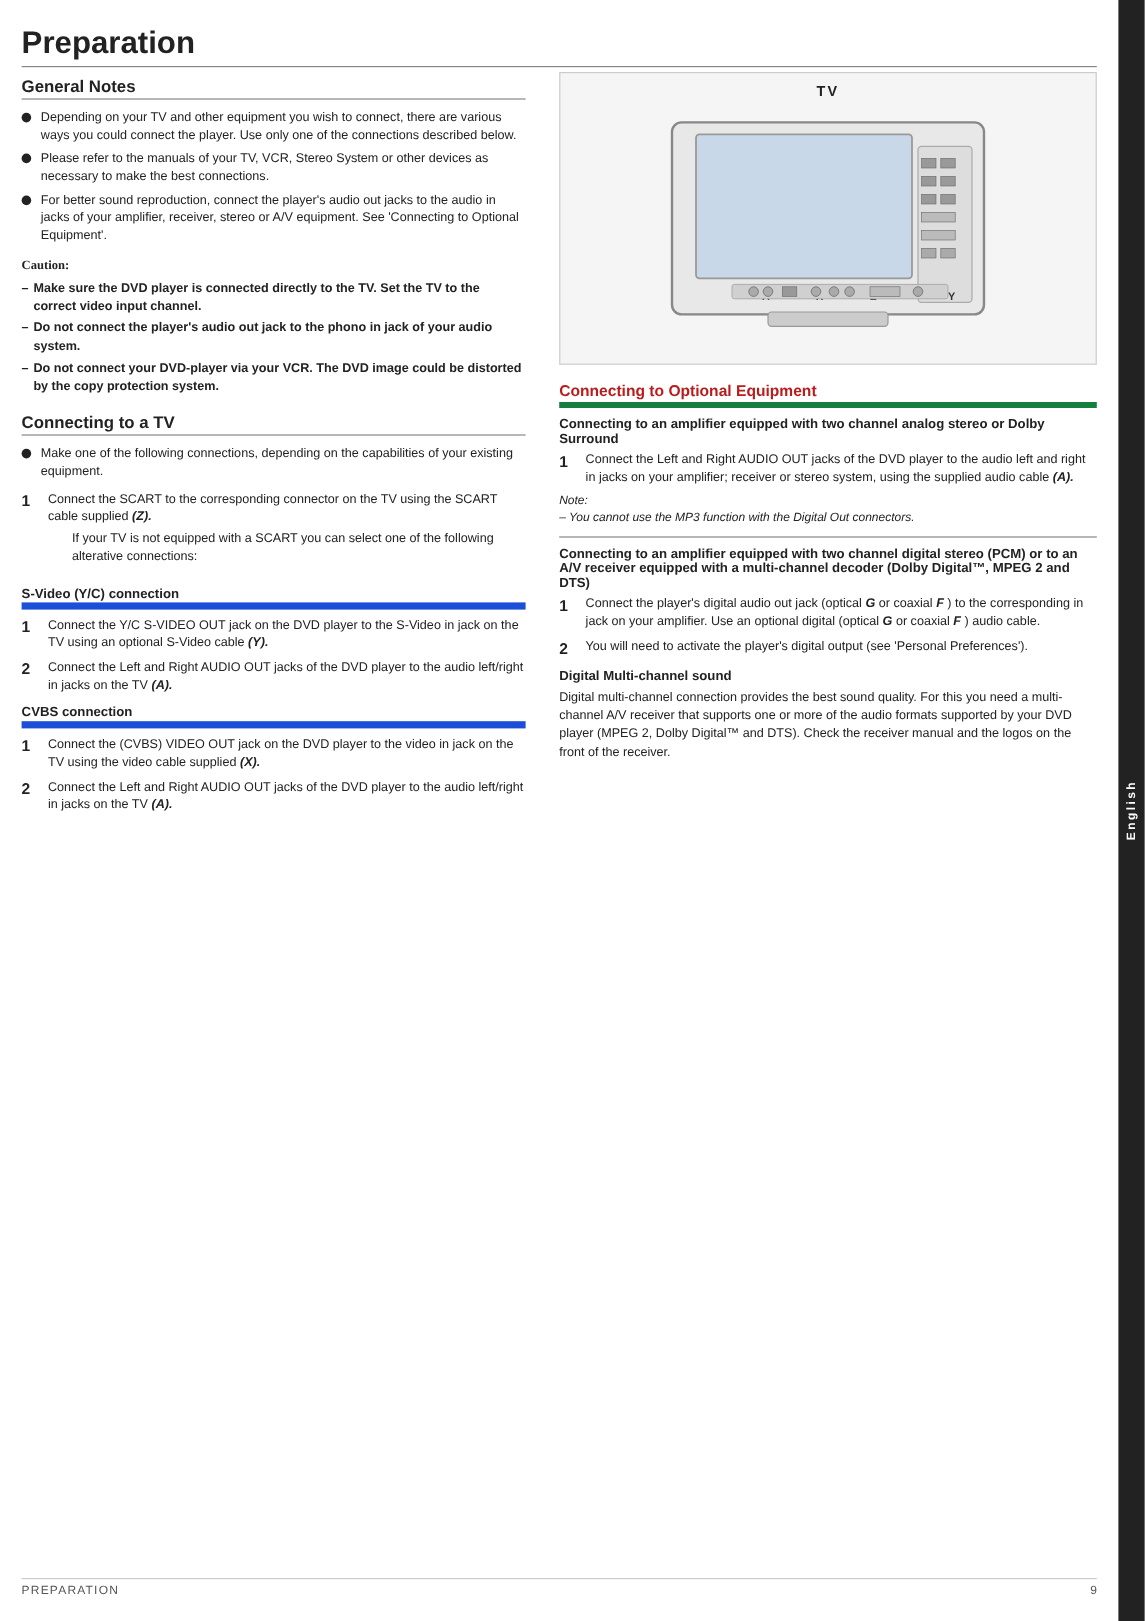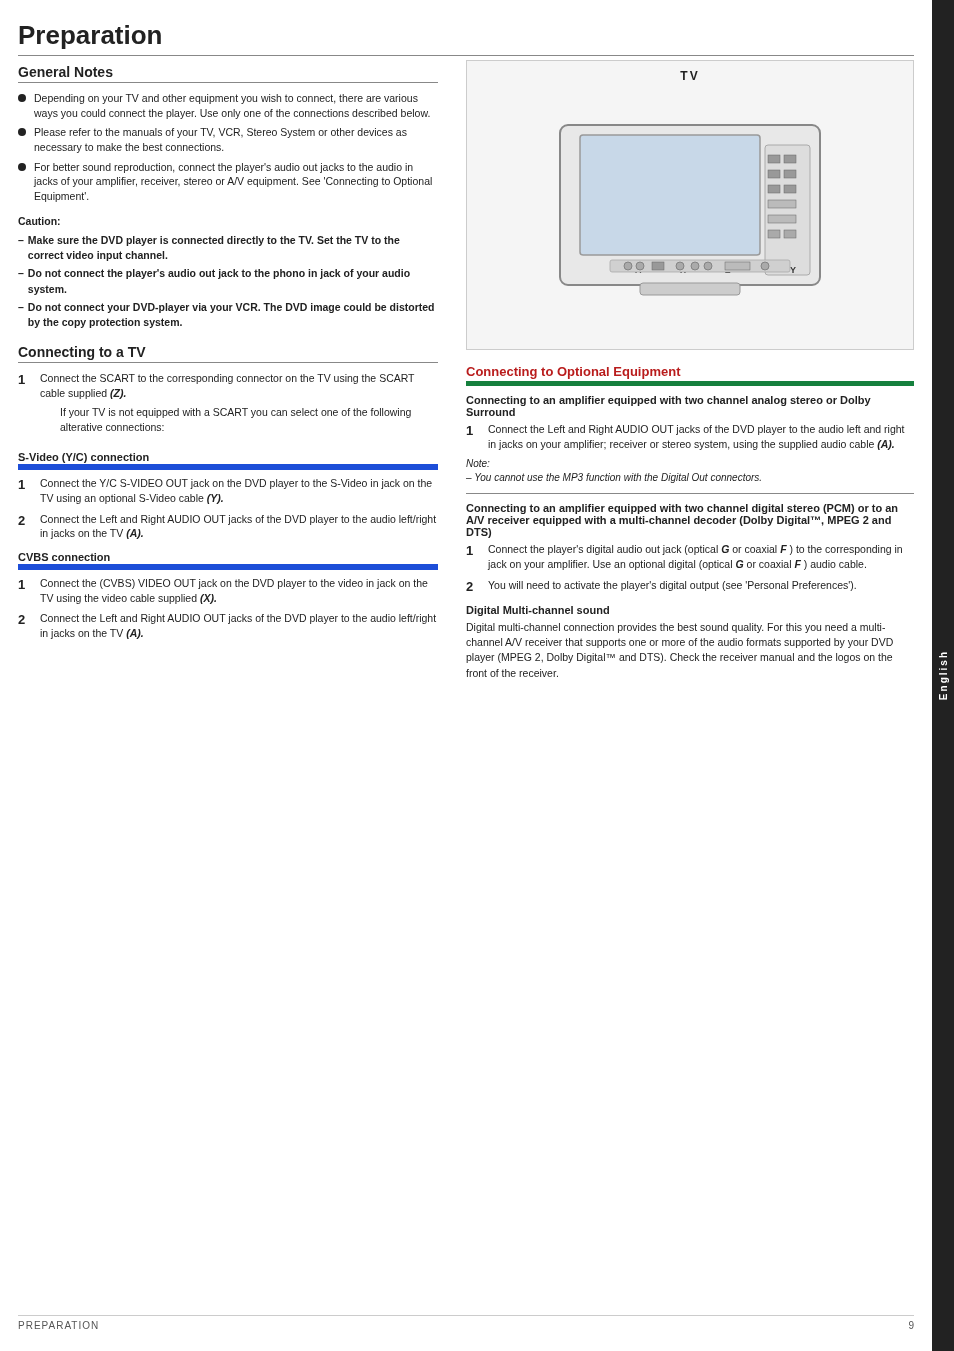--- a/index.html
+++ b/index.html
@@ -133,20 +133,21 @@
     
     .caution-block {
       margin: 10px 0 10px 0;
       font-size: 10.5px;
       line-height: 1.45;
     }
 
     .caution-title {
       font-weight: bold;
       margin-bottom: 4px;
+      font-family: Liberation Serif, serif;
     }
 
     .caution-line {
       display: flex;
       margin-bottom: 3px;
       font-weight: bold;
     }
 
     .dash {
       margin-right: 4px;
@@ -161,21 +162,21 @@
       padding-bottom: 1px;
       margin-top: 10px;
       margin-bottom: 6px;
     }
 
     
     .tv-diagram {
       width: 100%;
       background: #f5f5f5;
       border: 1px solid #ccc;
-      height: 290px;
+      height: 244px;
       display: flex;
       flex-direction: column;
       align-items: center;
       justify-content: center;
       margin-bottom: 12px;
       position: relative;
       overflow: hidden;
     }
 
     .tv-label {
@@ -314,20 +315,26 @@
             <span>Do not connect  the player's audio out jack to the phono in jack of your audio system.</span>
           </div>
           <div class="caution-line">
             <span class="dash">–</span>
             <span>Do not connect your DVD-player via your VCR. The DVD image could be distorted by the copy protection system.</span>
           </div>
         </div>
 
         <div class="section-heading">Connecting to a TV</div>
 
+        <ul class="bullet-list">
+          <li>
+            <span class="bullet-dot"></span>
+            <span>Make one of the following connections, depending on the capabilities of your existing equipment.</span>
+          </li>
+        </ul>
 
         <div class="numbered-item">
           <span class="num-label bold">1</span>
           <div class="num-content">
             <span>Connect the SCART to the corresponding connector on the TV using the SCART cable supplied</span>
             <span class="bold-italic">(Z).</span>
             <div class="para-text indent" style="margin-top:4px;font-style:normal;">If your TV is not equipped with a SCART you can select one of the following alterative connections:</div>
           </div>
         </div>
 

